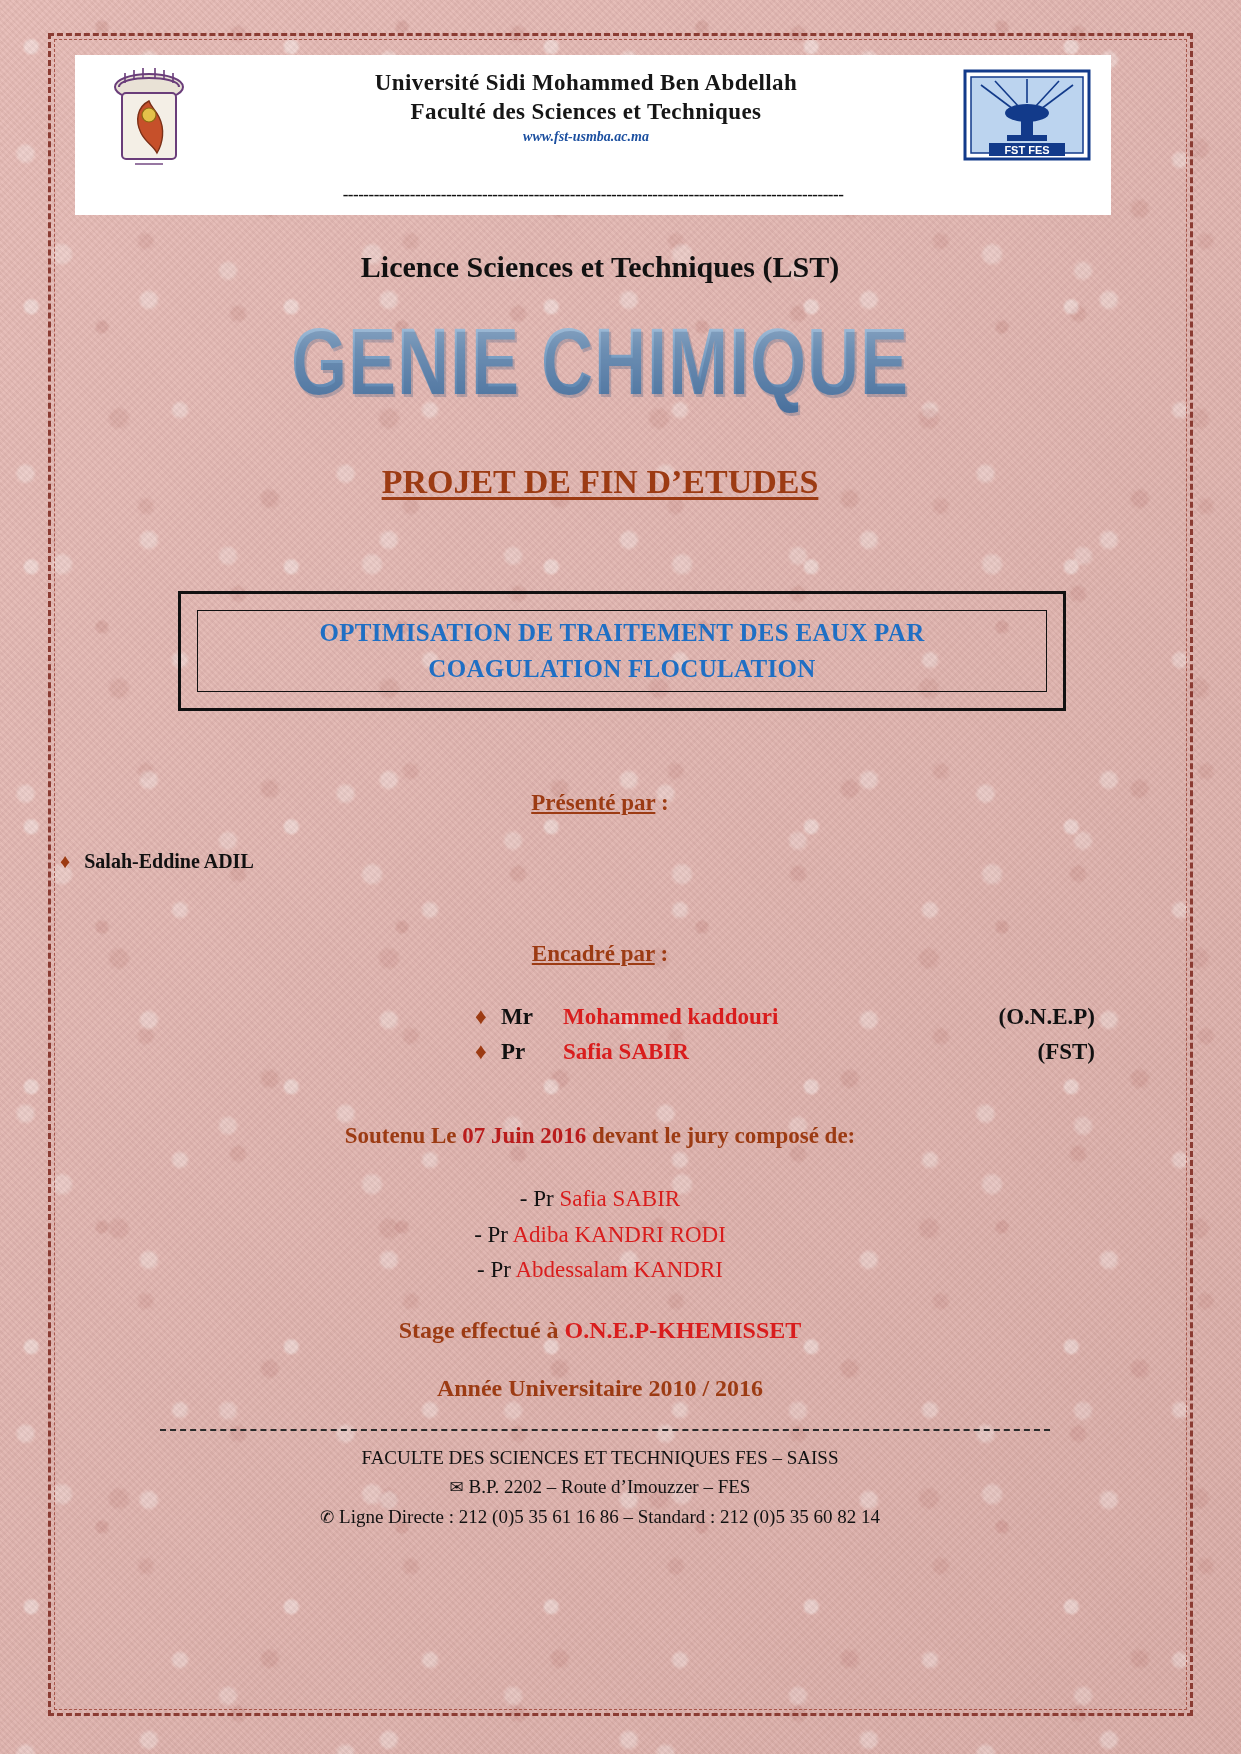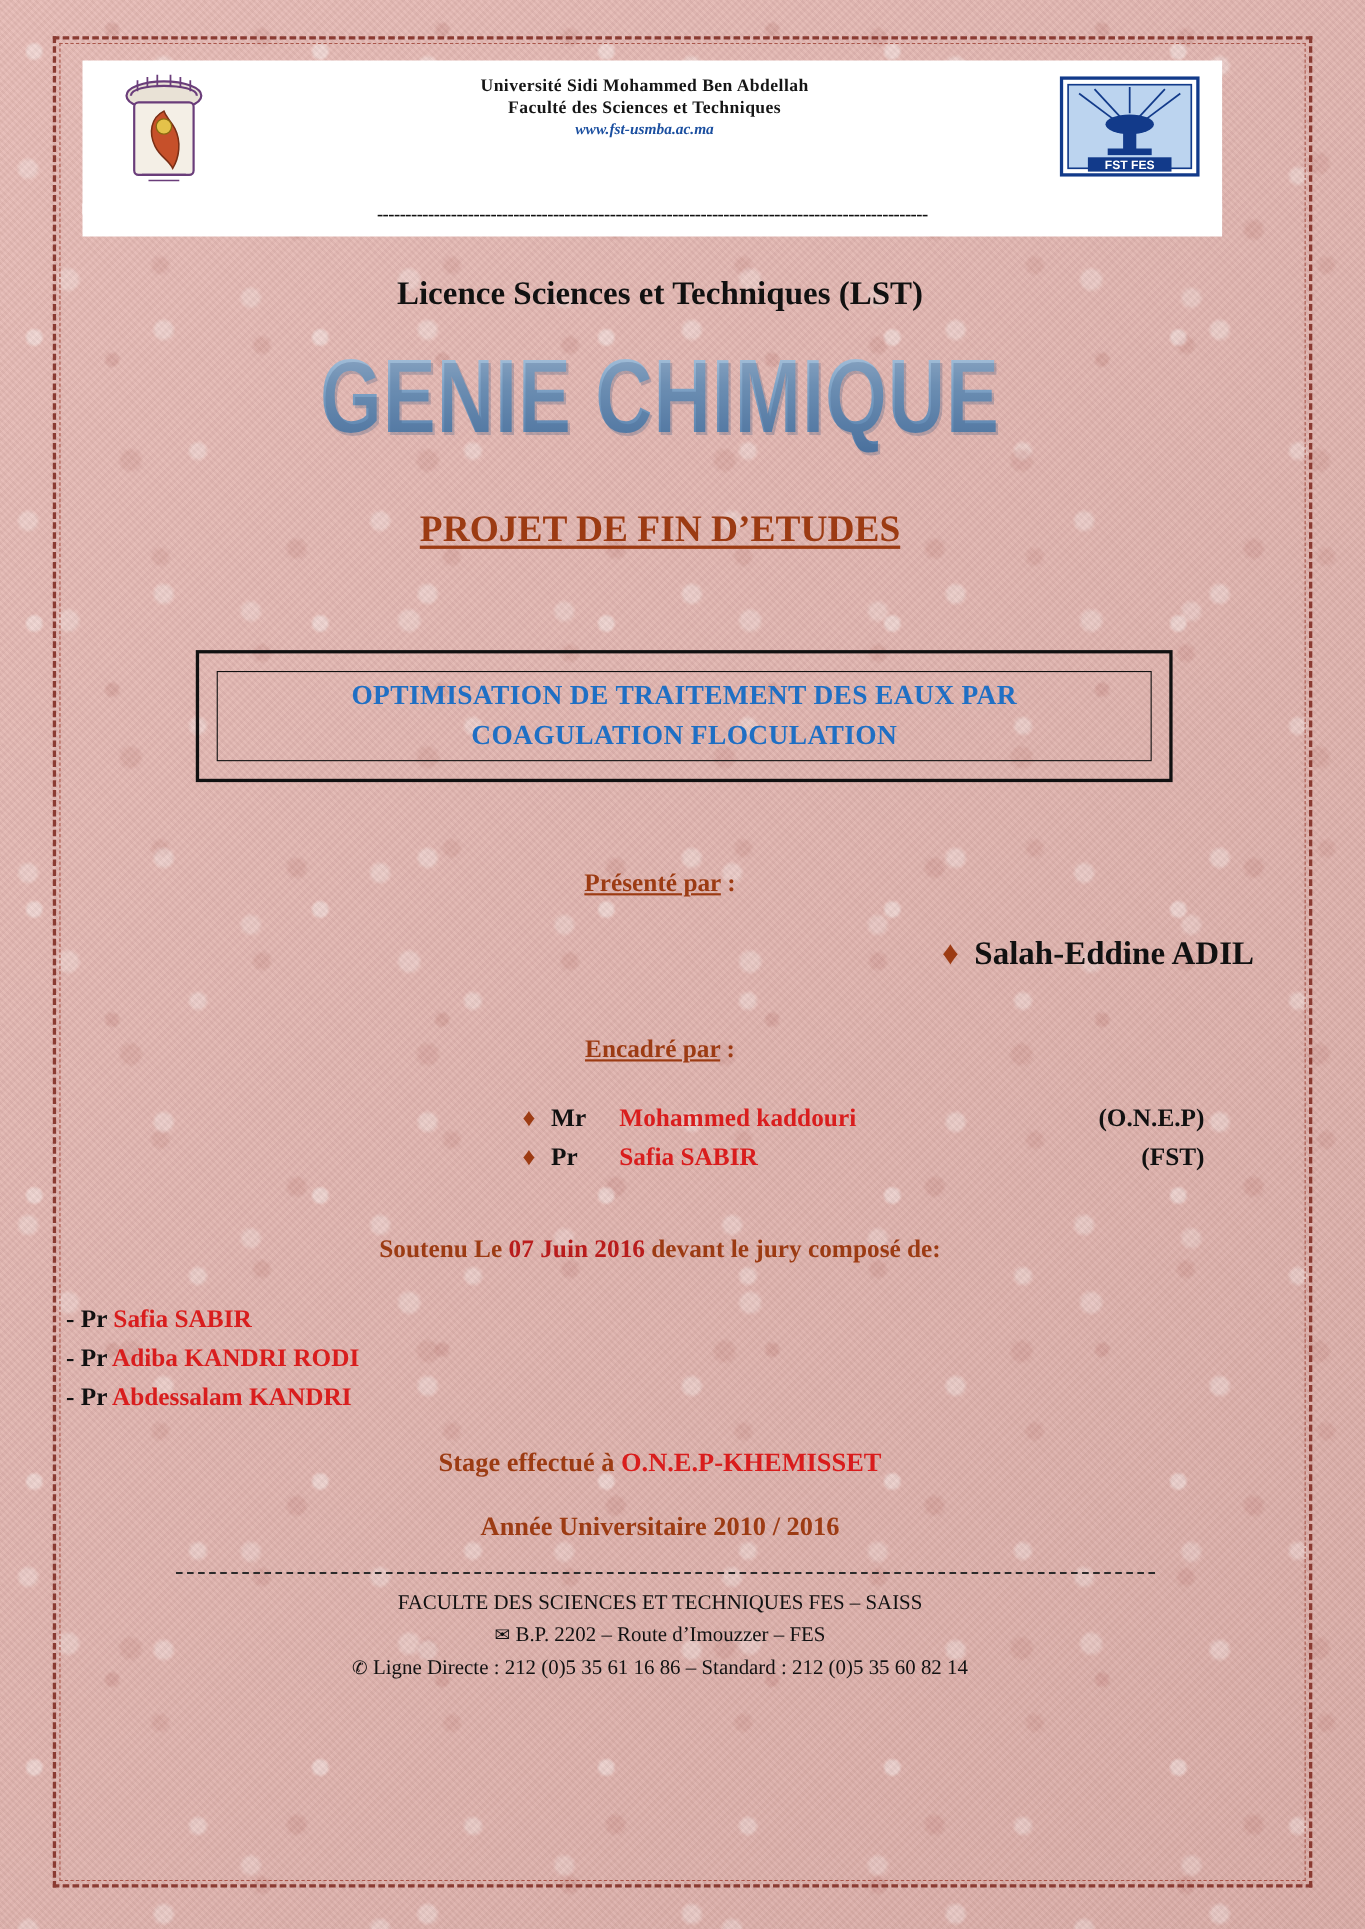--- a/index.html
+++ b/index.html
@@ -96,21 +96,21 @@
   }
   .header-center {
     flex: 1;
     text-align: center;
     padding-top: 14px;
   }
   .header-center .line1,
   .header-center .line2 {
     font-family: "Liberation Serif", serif;
     font-weight: bold;
-    font-size: 16px;
+    font-size: 23px;
     color: #161616;
     letter-spacing: 0.4px;
     line-height: 1.25;
   }
   .header-center .line3 {
     font-family: "Liberation Serif", serif;
     font-weight: bold;
     font-style: italic;
     font-size: 14px;
     color: #1b4fa0;
@@ -224,22 +224,22 @@
     font-weight: bold;
     color: #9c3b13;
   }
   .label-presente .u { text-decoration: underline; }
 
   .presenter {
     position: absolute;
     left: 0;
     top: 805px;
     width: 1080px;
-    text-align: right;
-    font-size: 30px;
+    text-align: left;
+    font-size: 20px;
     font-weight: bold;
     color: #111;
   }
   .presenter .bullet { color: #9c3b13; margin-right: 14px; }
 
   .label-encadre {
     position: absolute;
     left: 0;
     top: 896px;
     width: 1080px;
@@ -279,22 +279,23 @@
     font-weight: bold;
     color: #9c3b13;
   }
   .jury-line .date { color: #b91c1c; }
 
   .jury-list {
     position: absolute;
     left: 0;
     top: 1136px;
     width: 1080px;
-    font-size: 23px;
-    font-weight: bold;
+    text-align: center;
+    font-size: 23px;
+    font-weight: normal;
     color: #111;
     line-height: 1.55;
   }
   .jury-list .jname { color: #d91d1d; }
 
   .stage-line {
     position: absolute;
     left: 0;
     top: 1272px;
     width: 1080px;

